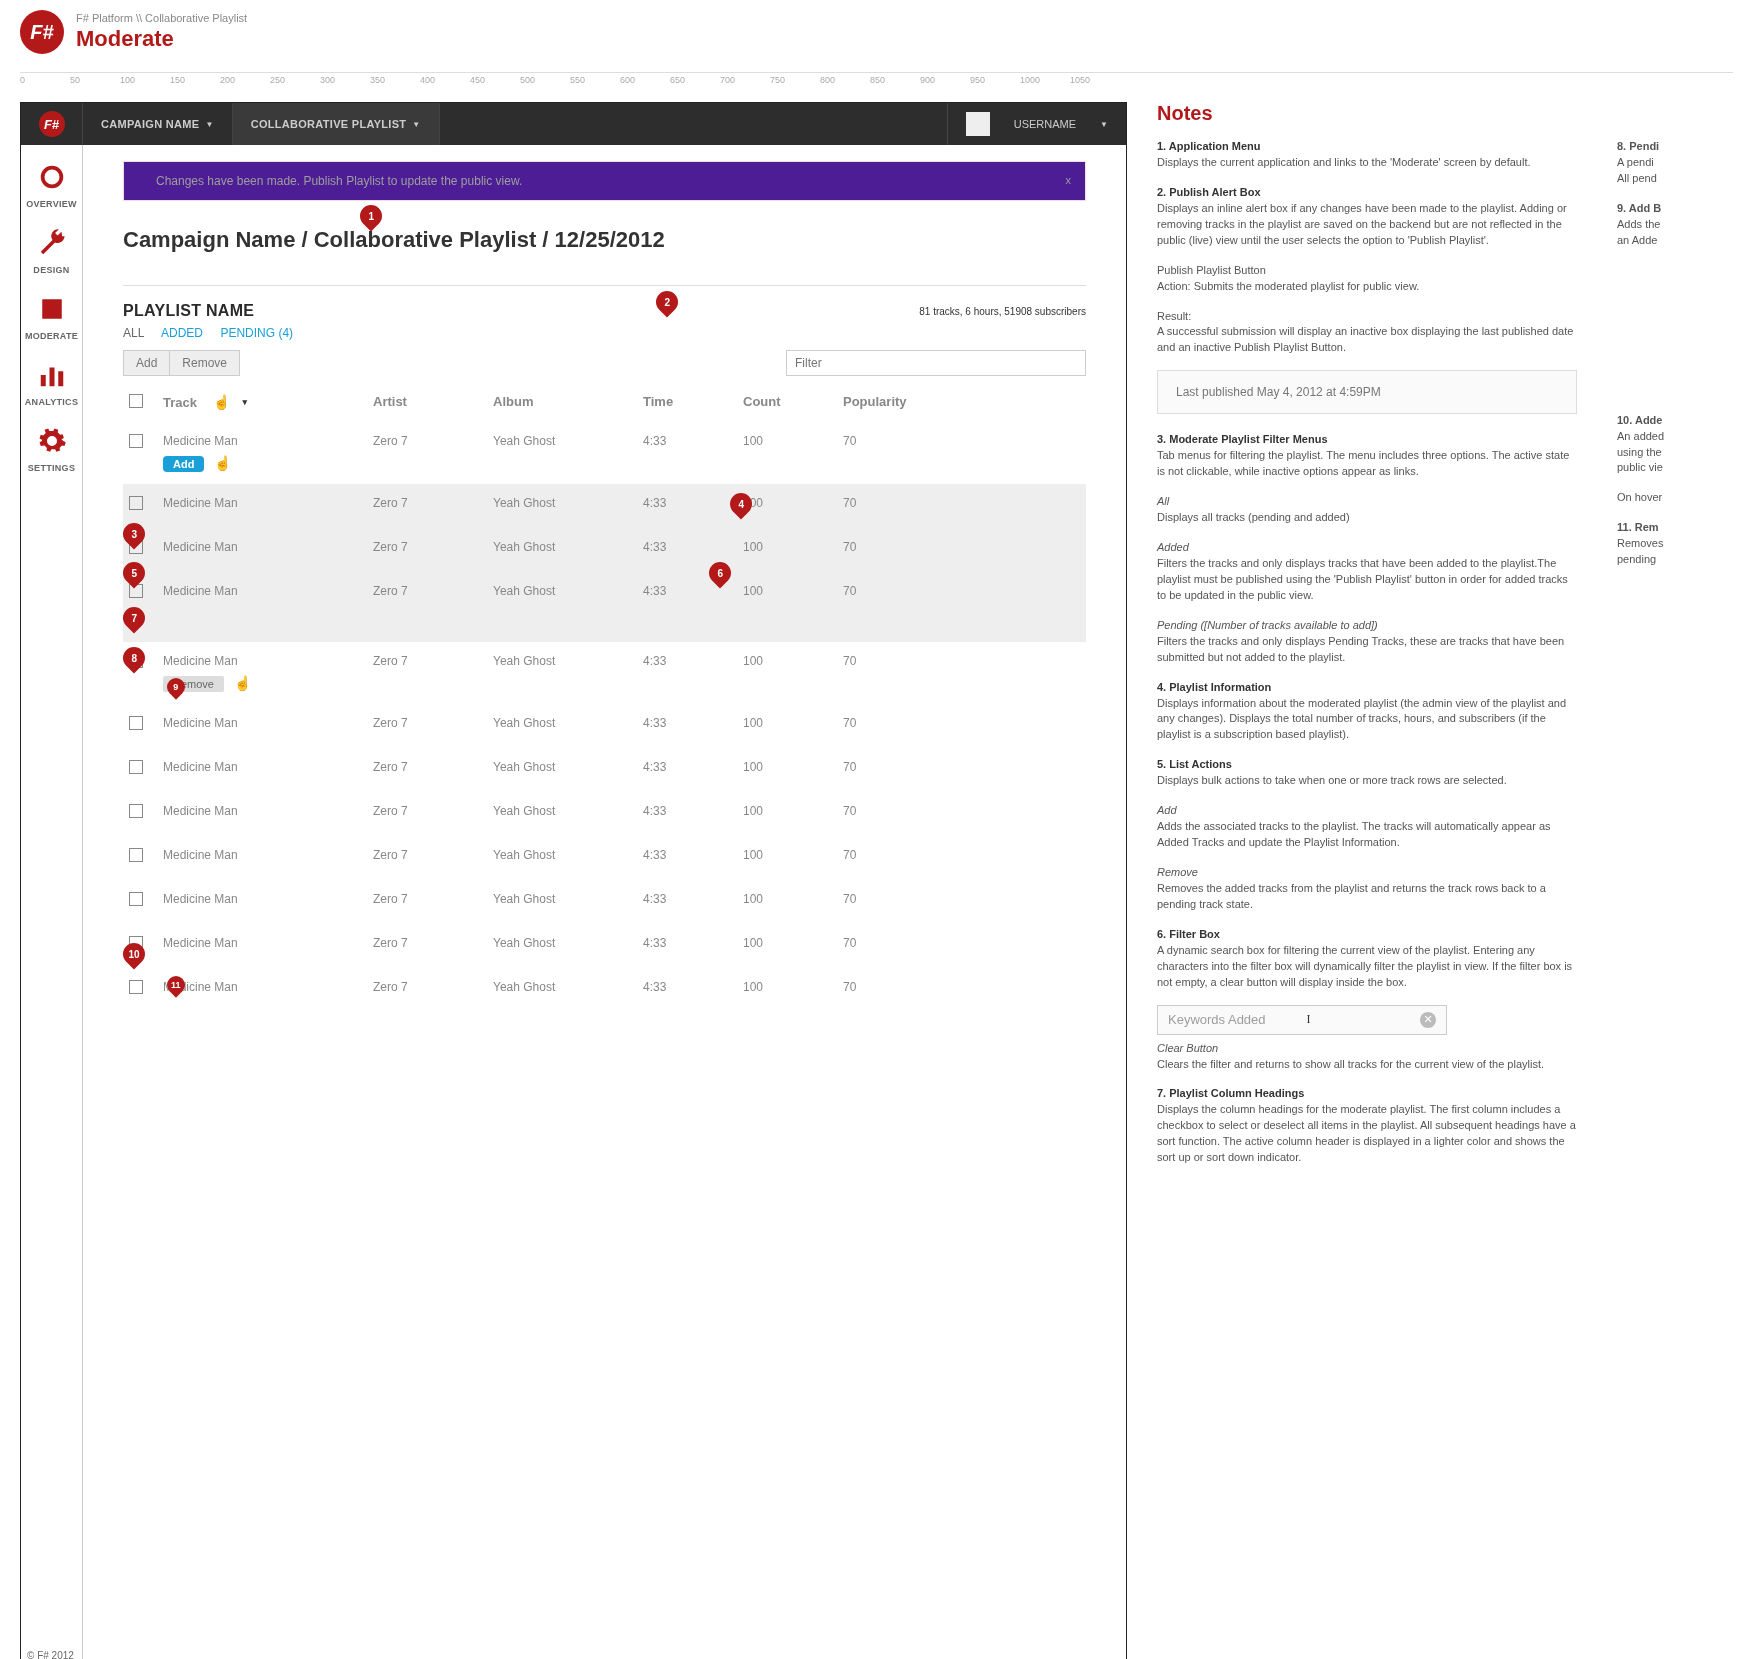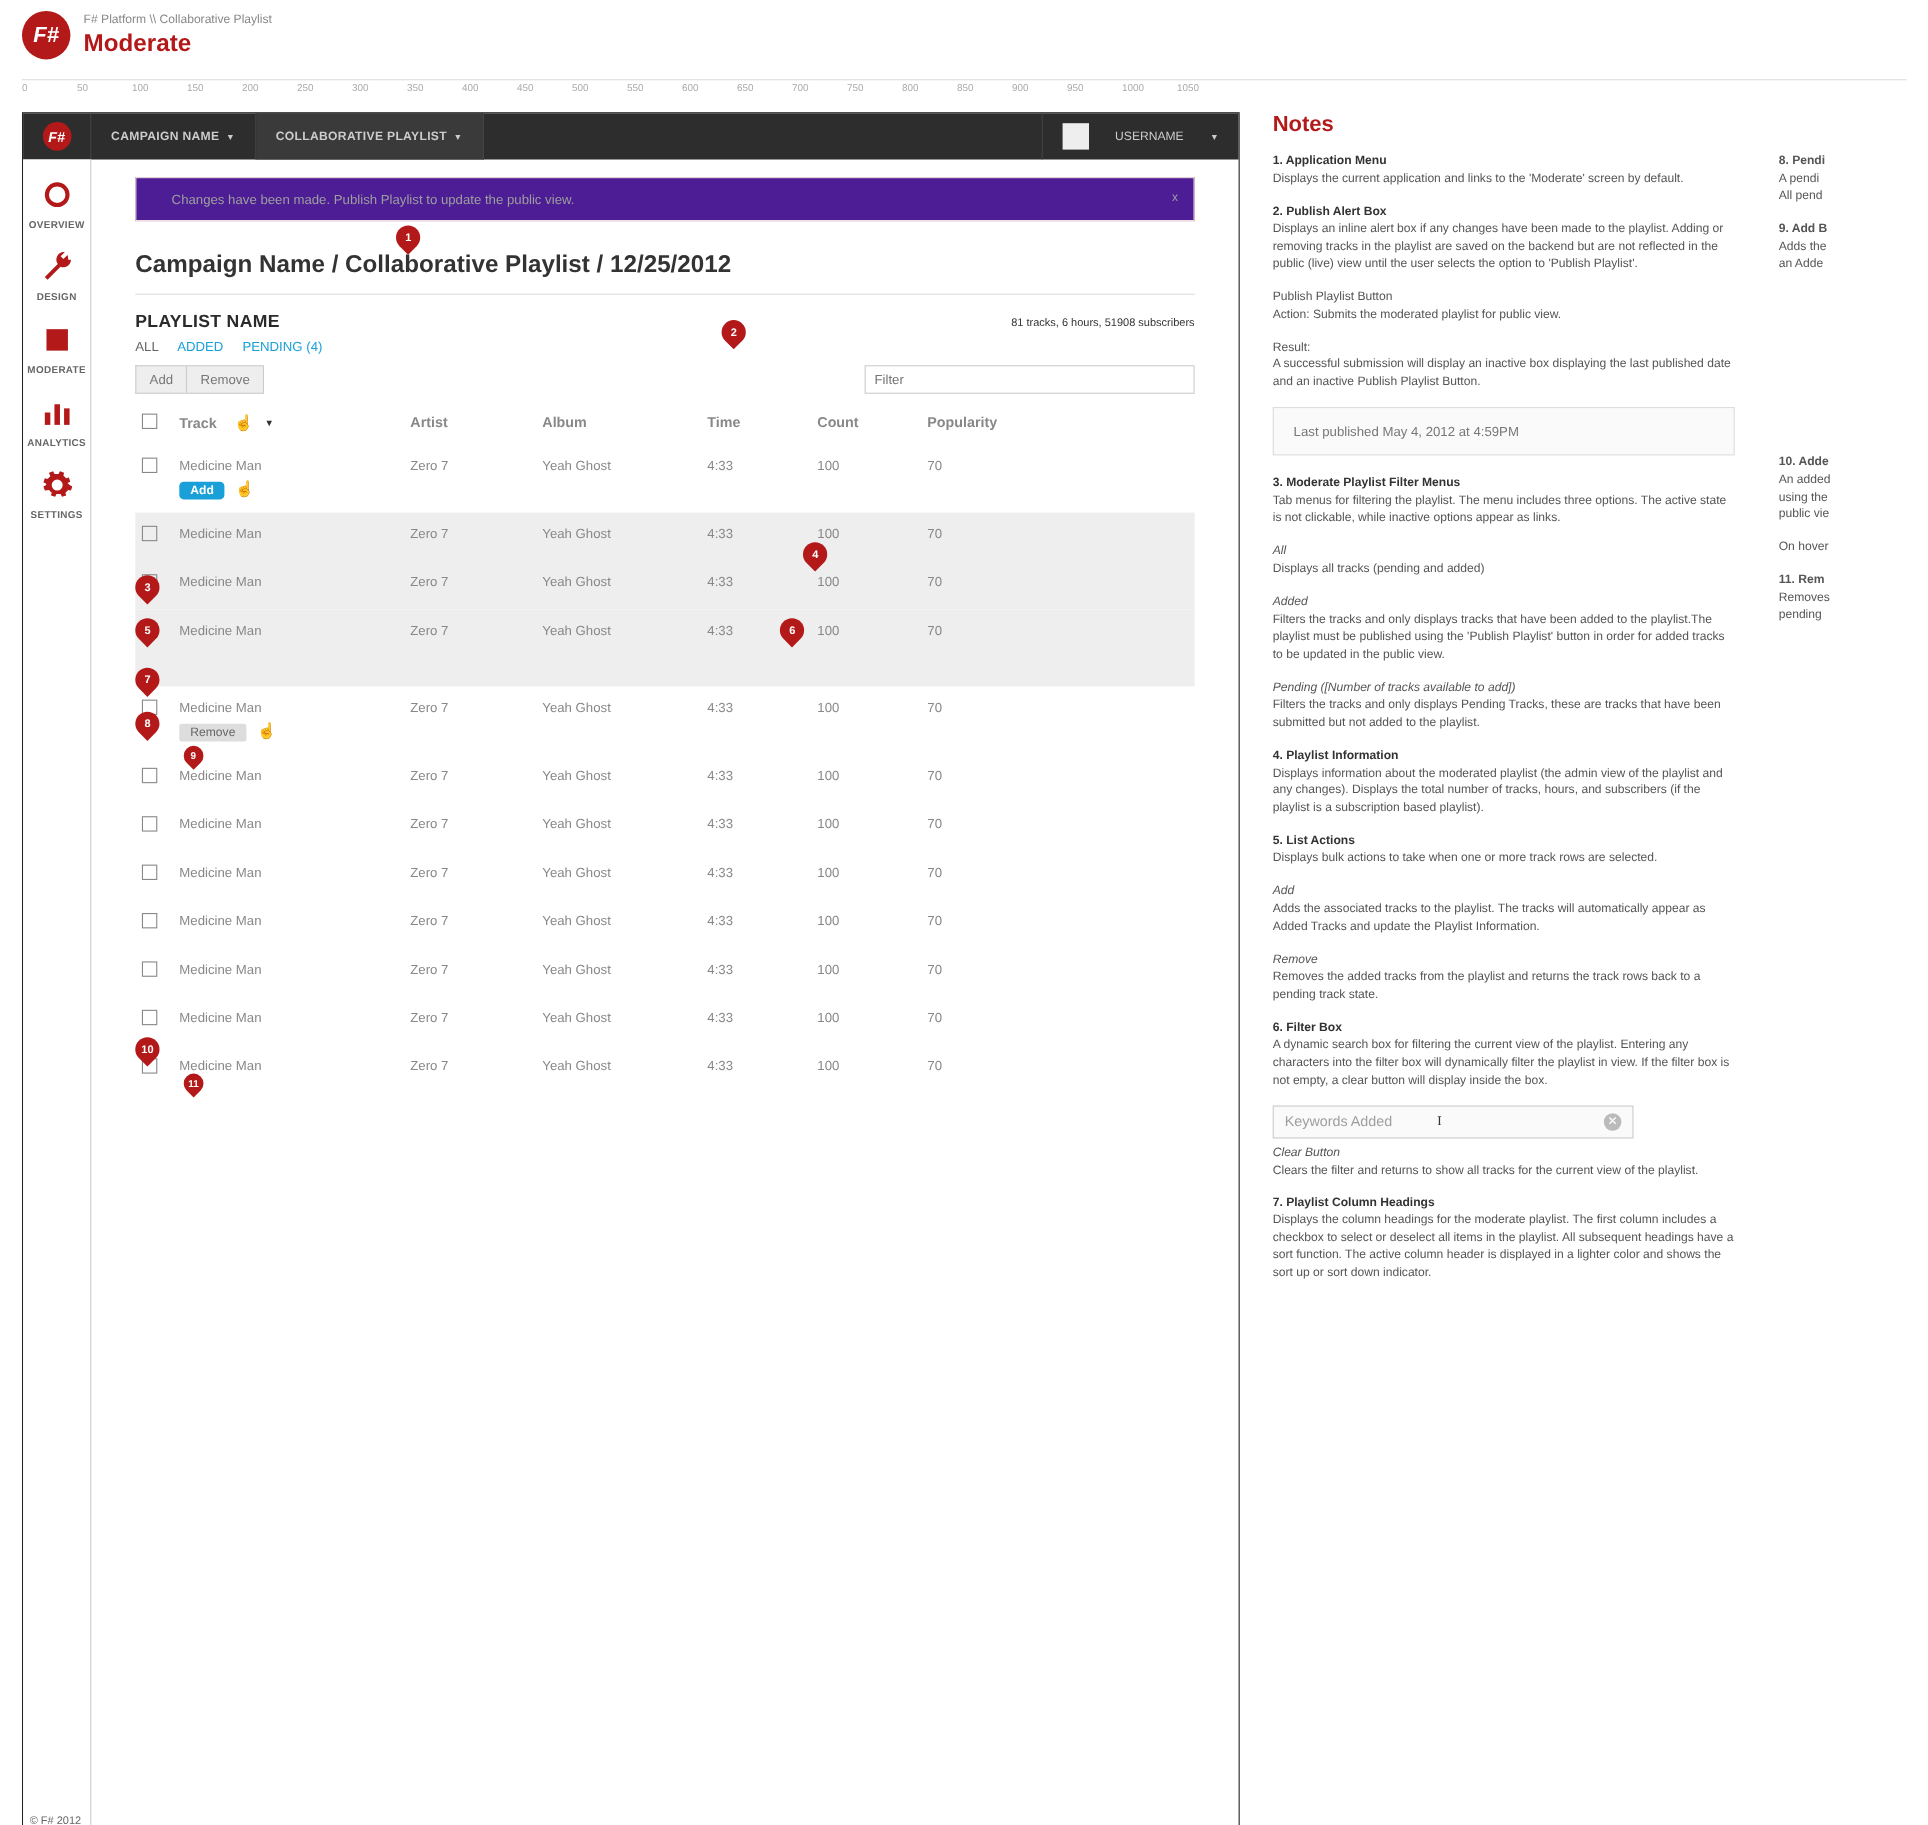--- a/index.html
+++ b/index.html
@@ -36,21 +36,21 @@
 .app-body { display:flex; min-height: 1520px; }
 .left-rail { width:62px; border-right:1px solid #ccc; background:#fff; display:flex; flex-direction:column; align-items:center; padding-top:14px; gap:16px; }
 .rail-item { width:54px; text-align:center; font-size:9px; color:#666; cursor:pointer; font-weight:bold; letter-spacing:.3px; }
 .rail-item .icon { width:36px; height:36px; margin:0 auto 4px auto; display:flex; align-items:center; justify-content:center; color:#b31919; }
 .rail-item.active .icon svg, .rail-item .icon svg { fill:#b31919; }
 
 
 .content { flex:1; padding: 16px 40px 0 40px; position:relative; }
 .alert-box { background:#4c1d95; border:1px solid #f3dcdc; color:#9e9e9e; padding:12px 32px; position:relative; font-size:12px; margin-bottom:26px; }
 .alert-box .close { position:absolute; right:14px; top:12px; font-size:11px; color:#9e9e9e; cursor:pointer; }
-.page-crumb { font-size:22px; font-weight:bold; color:#333; margin-bottom:14px; }
+.page-crumb { font-size:22px; font-weight:bold; color:#333; margin-bottom:32px; }
 .sub-row { display:flex; justify-content:space-between; align-items:center; margin-bottom:22px; }
 .sub-title { color:#b31919; font-size:16px; font-weight:bold; }
 .publish-btn { background:#1aa0d8; color:#fff; border:none; border-radius:4px; padding:7px 12px; font-size:12px; font-weight:bold; cursor:pointer; letter-spacing:.3px; }
 hr.sep { border:none; border-top:1px solid #ddd; margin-bottom:16px; }
 
 .pl-head-row { display:flex; justify-content:space-between; align-items:center; margin-bottom:6px; }
 .pl-name { font-size:16px; font-weight:bold; color:#2a2a2a; letter-spacing:.3px; }
 .pl-info { font-size:10px; color:#333; }
 
 .filter-tabs { margin:6px 0 10px 0; font-size:12px; }
@@ -92,21 +92,21 @@
 
 
 .notes-col h2 { color:#b31919; font-size:20px; margin-bottom:14px; }
 .note-block { font-size:11px; color:#555; margin-bottom:14px; line-height:1.45; max-width:420px; }
 .note-block b { color:#333; }
 .note-block i { font-style:italic; }
 .notes-row { display:flex; gap:40px; }
 .notes-right { font-size:11px; color:#555; }
 .notes-right .nb { margin-bottom:14px; line-height:1.45; }
 .pub-card { border:1px solid #ddd; background:#fafafa; padding:14px 18px; font-size:12px; color:#777; margin:6px 0 18px 0; }
-.kw-box { border:1px solid #ccc; background:#fafafa; padding:6px 10px; display:flex; align-items:center; width:328px; margin:6px 0;gap:35px; }
+.kw-box { border:1px solid #ccc; background:#fafafa; padding:6px 10px; display:flex; align-items:center; width:290px; margin:6px 0;gap:35px; }
 .kw-box .txt { color:#9e9e9e; font-size:13px; }
 .kw-box .ibeam { margin-left:6px; font-family:serif; }
 .kw-box .clear { margin-left:auto; width:16px; height:16px; border-radius:50%; background:#bbb; color:#fff; display:flex; align-items:center; justify-content:center; font-size:11px; cursor:pointer; }
 </style>
 </head>
 <body>
 
 <div class="page-header">
   <div class="breadcrumb-row">
     <div class="logo-fsharp">F#</div>

